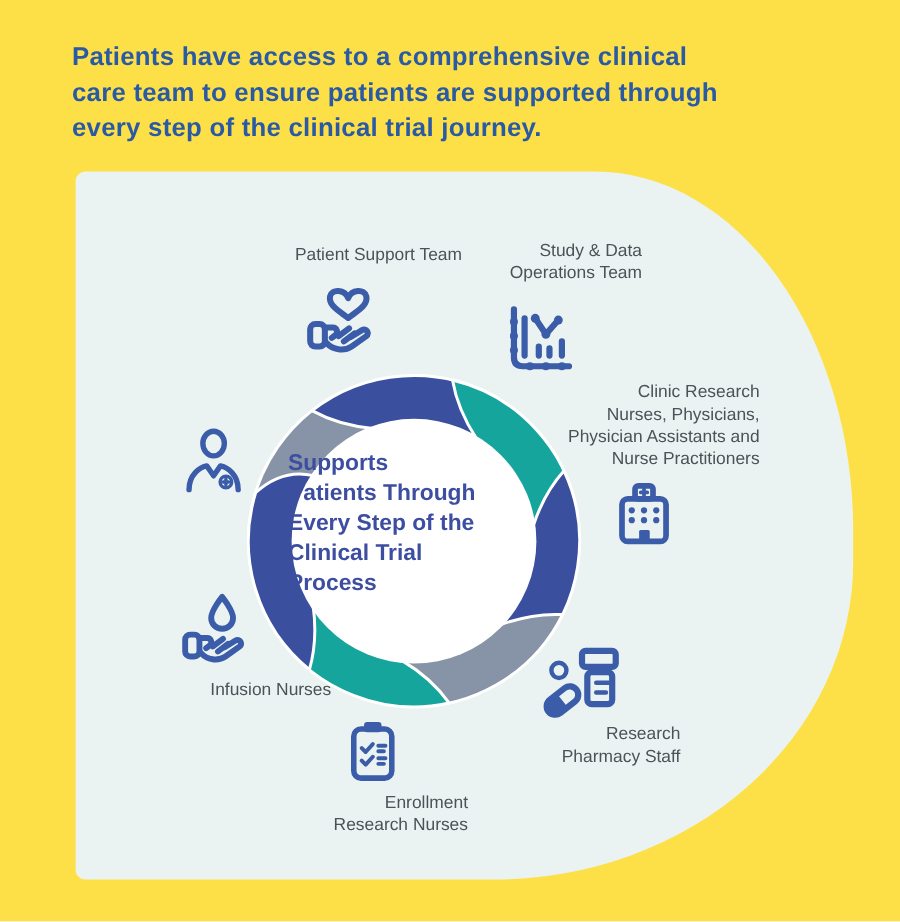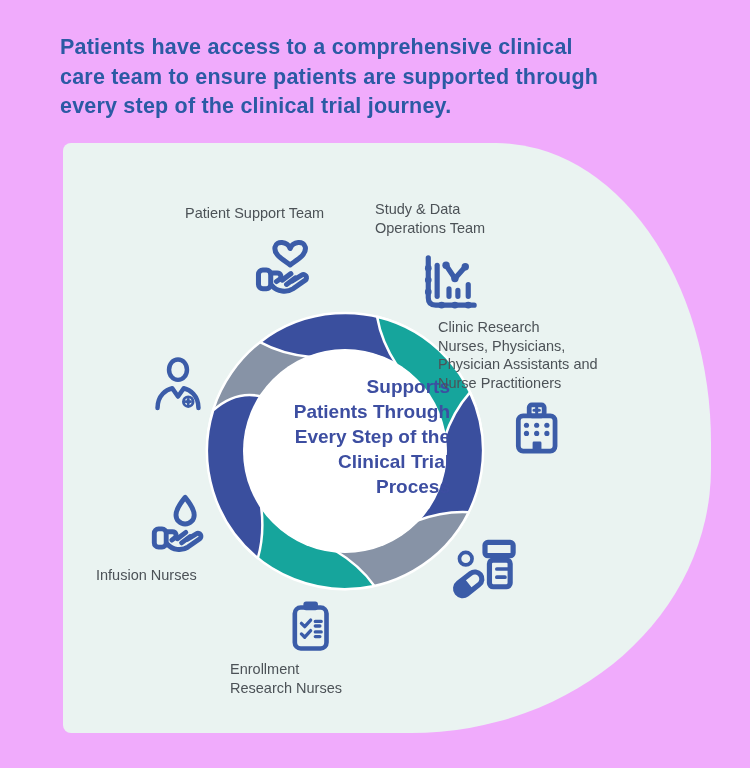--- a/index.html
+++ b/index.html
@@ -1,27 +1,27 @@
 <!DOCTYPE html>
 <html style="--header-blue: #2B5AA4; --center-text-blue: #3D4EA1; --ring-blue: #3A4F9E; --ring-teal: #16A59C; --ring-gray: #8793A6; --icon-blue: #3B5CA8; --label-gray: #4C5257; --panel-mint: #EAF3F1;"><head>
 <meta charset="utf-8">
 <style>
   html,body{margin:0;padding:0;background:#fff;}
-  #page{position:relative;width:750px;height:768px;background:#f0abfc;overflow:hidden;
+  #page{position:relative;width:750px;height:768px;background:#fde047;overflow:hidden;
         font-family:"Liberation Sans", sans-serif;}
   .pre{white-space:pre-line;}
   #headline{position:absolute;left:60px;top:33px;width:640px;
             font-size:21.5px;font-weight:bold;line-height:1.38;letter-spacing:.2px;
             color:var(--header-blue);}
   #panel{position:absolute;left:63px;top:143px;width:648px;height:590px;
          background:var(--panel-mint);
          border-radius:8px 215px 300px 8px / 8px 300px 265px 8px;}
-  .role-label{position:absolute;text-align:left;
+  .role-label{position:absolute;text-align:right;
               font-size:14.5px;line-height:1.28;color:var(--label-gray);}
-  #center-label{position:absolute;left:240px;top:374px;width:210px;text-align:right;
+  #center-label{position:absolute;left:240px;top:374px;width:210px;text-align:left;
                 font-size:19px;font-weight:bold;line-height:1.32;color:var(--center-text-blue);}
   .icon{position:absolute;}
   .icon svg{display:block;width:100%;height:100%;}
   .stk{fill:none;stroke:var(--icon-blue);stroke-width:7;stroke-linecap:round;stroke-linejoin:round;}
   .stk5{fill:none;stroke:var(--icon-blue);stroke-width:5;stroke-linecap:round;stroke-linejoin:round;}
   .stk4{fill:none;stroke:var(--icon-blue);stroke-width:4.5;stroke-linecap:round;stroke-linejoin:round;}
   .fil{fill:var(--icon-blue);stroke:none;}
   .ring-blue{fill:var(--ring-blue);}
   .ring-teal{fill:var(--ring-teal);}
   .ring-gray{fill:var(--ring-gray);}
@@ -69,20 +69,22 @@
 Clinical Trial
 Process</div>
 
   <div class="role-label" style="left:185px;top:204px;width:200px">Patient Support Team</div>
   <div class="role-label pre" style="left:375px;top:200px;width:160px">Study &amp; Data
 Operations Team</div>
   <div class="role-label pre" style="left:438px;top:318px;width:195px">Clinic Research
 Nurses, Physicians,
 Physician Assistants and
 Nurse Practitioners</div>
+  <div class="role-label pre" style="left:407px;top:603px;width:160px">Research
+Pharmacy Staff</div>
   <div class="role-label" style="left:96px;top:566px;width:180px">Infusion Nurses</div>
   <div class="role-label pre" style="left:230px;top:660px;width:160px">Enrollment
 Research Nurses</div>
 
   <div class="icon" style="left:252px;top:228px;width:72px;height:74px">
     <svg viewBox="0 0 100 100">
       <path class="stk" d="M53 27 C49 17 34 16 32 25 C30 35 41 41 53 50 C65 41 76 35 74 25 C72 16 57 17 53 27 Z"></path>
       <use href="#hand-shape"></use>
     </svg>
   </div>

